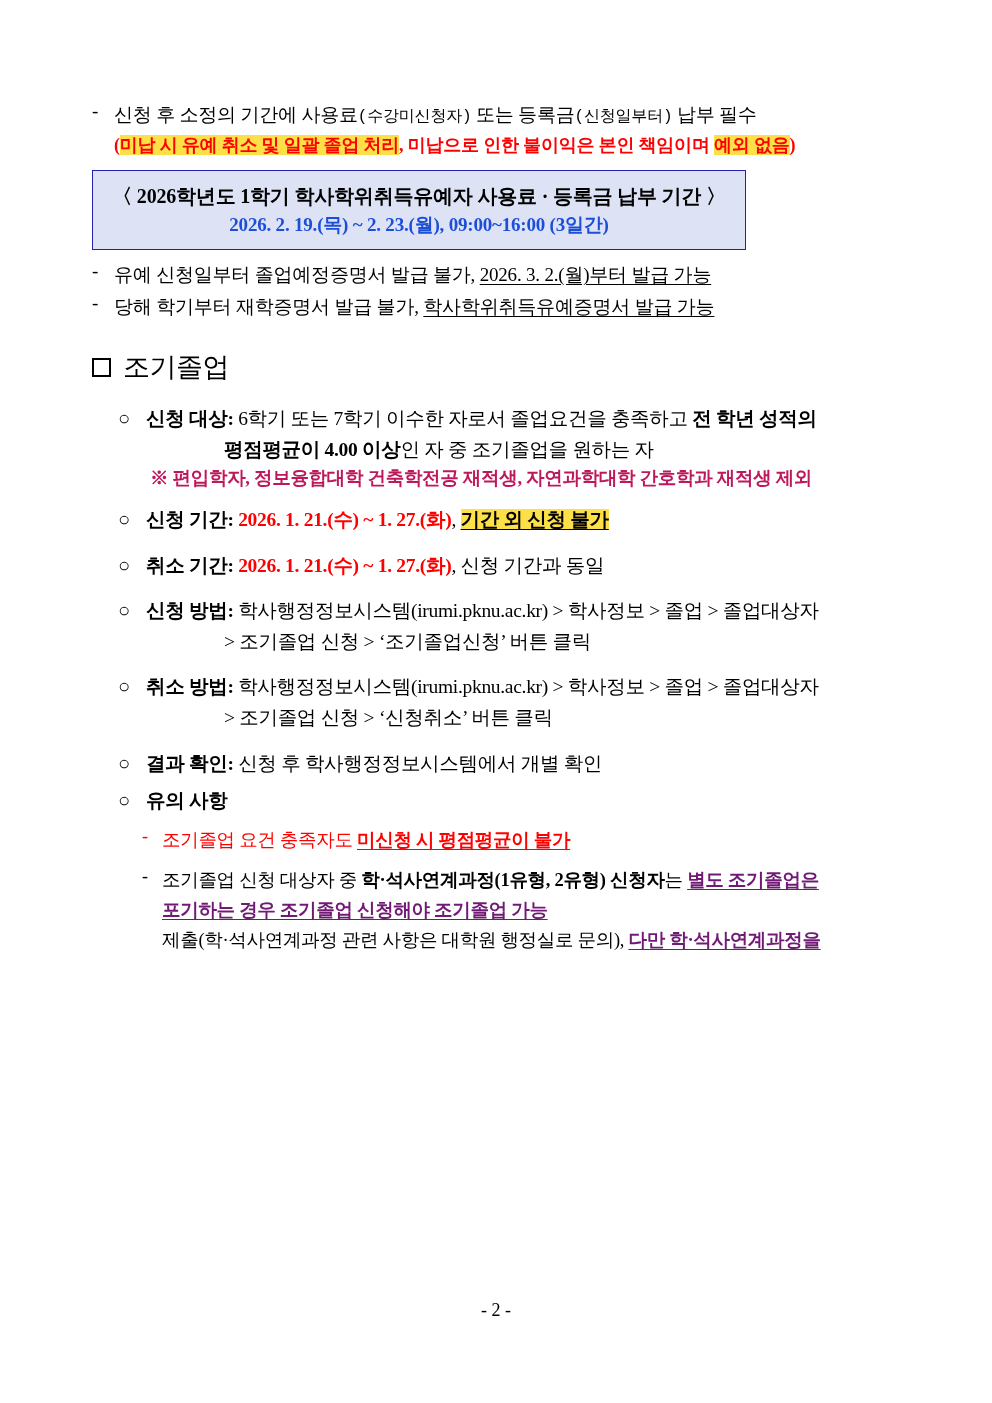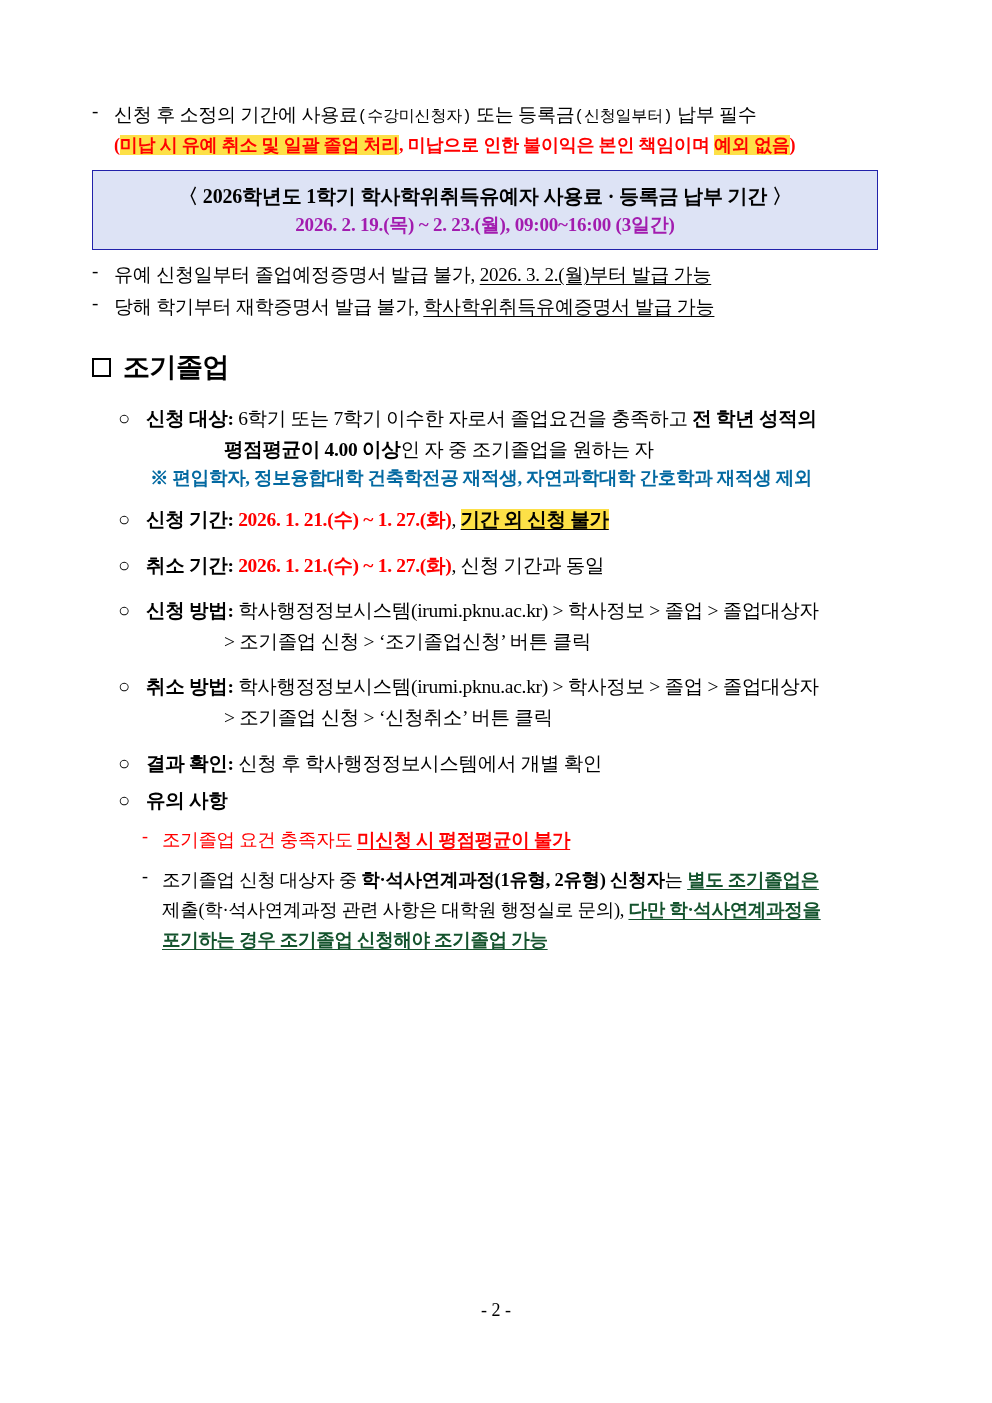--- a/index.html
+++ b/index.html
@@ -42,49 +42,49 @@
   }
   .dash-mark {
     width: 22px;
     flex: 0 0 22px;
     text-align: left;
     font-size: 19px;
   }
   .dash-body { flex: 1; }
 
   .red { color: #ff0000; }
-  .blue { color: #14532d; }
+  .blue { color: #701a75; }
   .bold { font-weight: bold; }
   .u { text-decoration: underline; text-underline-offset: 3px; }
   .hl-yellow { background: #fde047; }
   .small { font-size: 16px; font-family: Liberation Mono, monospace; }
 
   
   .notice-box {
     margin: 10px 0 10px 0;
     border: 1px solid #2222aa;
     background: #dde3f5;
     padding: 10px 10px 10px 10px;
-    width: 786px;
+    width: 654px;
     box-sizing: border-box;
   }
   .notice-line {
     text-align: center;
     line-height: 1.5;
     white-space: nowrap;
   }
   .notice-title {
     font-size: 20px;
     font-weight: bold;
     letter-spacing: -0.2px;
   }
   .notice-date {
     font-size: 19px;
     font-weight: bold;
-    color: #a21caf;
+    color: #1d4ed8;
     letter-spacing: -0.2px;
   }
   .notice-note {
     font-size: 15px;
     letter-spacing: -0.3px;
   }
 
   
   .section-head {
     display: flex;
@@ -95,21 +95,21 @@
   .box-bullet {
     display: inline-block;
     width: 19px;
     height: 19px;
     border: 2px solid #000;
     margin-right: 12px;
     box-sizing: border-box;
   }
   .section-title {
     font-size: 27px;
-    font-weight: bold;
+    font-weight: normal;
     letter-spacing: -0.5px;
   }
 
   
   .o-item {
     display: flex;
     align-items: flex-start;
     margin-bottom: 14px;
     padding-left: 26px;
   }
@@ -127,21 +127,21 @@
 
   .note-line {
     font-size: 17px;
     padding-left: 48px;
     margin-top: -6px;
     margin-bottom: 14px;
     letter-spacing: -0.3px;
   }
   .caution-line {
     font-size: 18.5px;
-    color: #0369a1;
+    color: #be185d;
     font-weight: bold;
     padding-left: 58px;
     margin-top: -4px;
     margin-bottom: 14px;
     letter-spacing: -0.3px;
   }
 
   .sub-dash {
     display: flex;
     align-items: flex-start;
@@ -272,24 +272,24 @@
       </div>
     </div>
 
     <div class="sub-dash">
       <div class="dash-mark">-</div>
       <div class="dash-body">
         <div>
           <span>조기졸업 신청 대상자 중 </span><span class="bold">학·석사연계과정(1유형, 2유형) 신청자</span><span>는 </span><span class="blue bold u">별도 조기졸업은</span>
         </div>
         <div>
+          <span class="blue bold u">포기하는 경우 조기졸업 신청해야 조기졸업 가능</span>
+        </div>
+        <div>
           <span>제출(학·석사연계과정 관련 사항은 대학원 행정실로 문의), </span><span class="blue bold u">다만 학·석사연계과정을</span>
-        </div>
-        <div>
-          <span class="blue bold u">포기하는 경우 조기졸업 신청해야 조기졸업 가능</span>
         </div>
       </div>
     </div>
 
   </div>
 
   <div class="footer">- 2 -</div>
 </div>
 
 </body></html>

